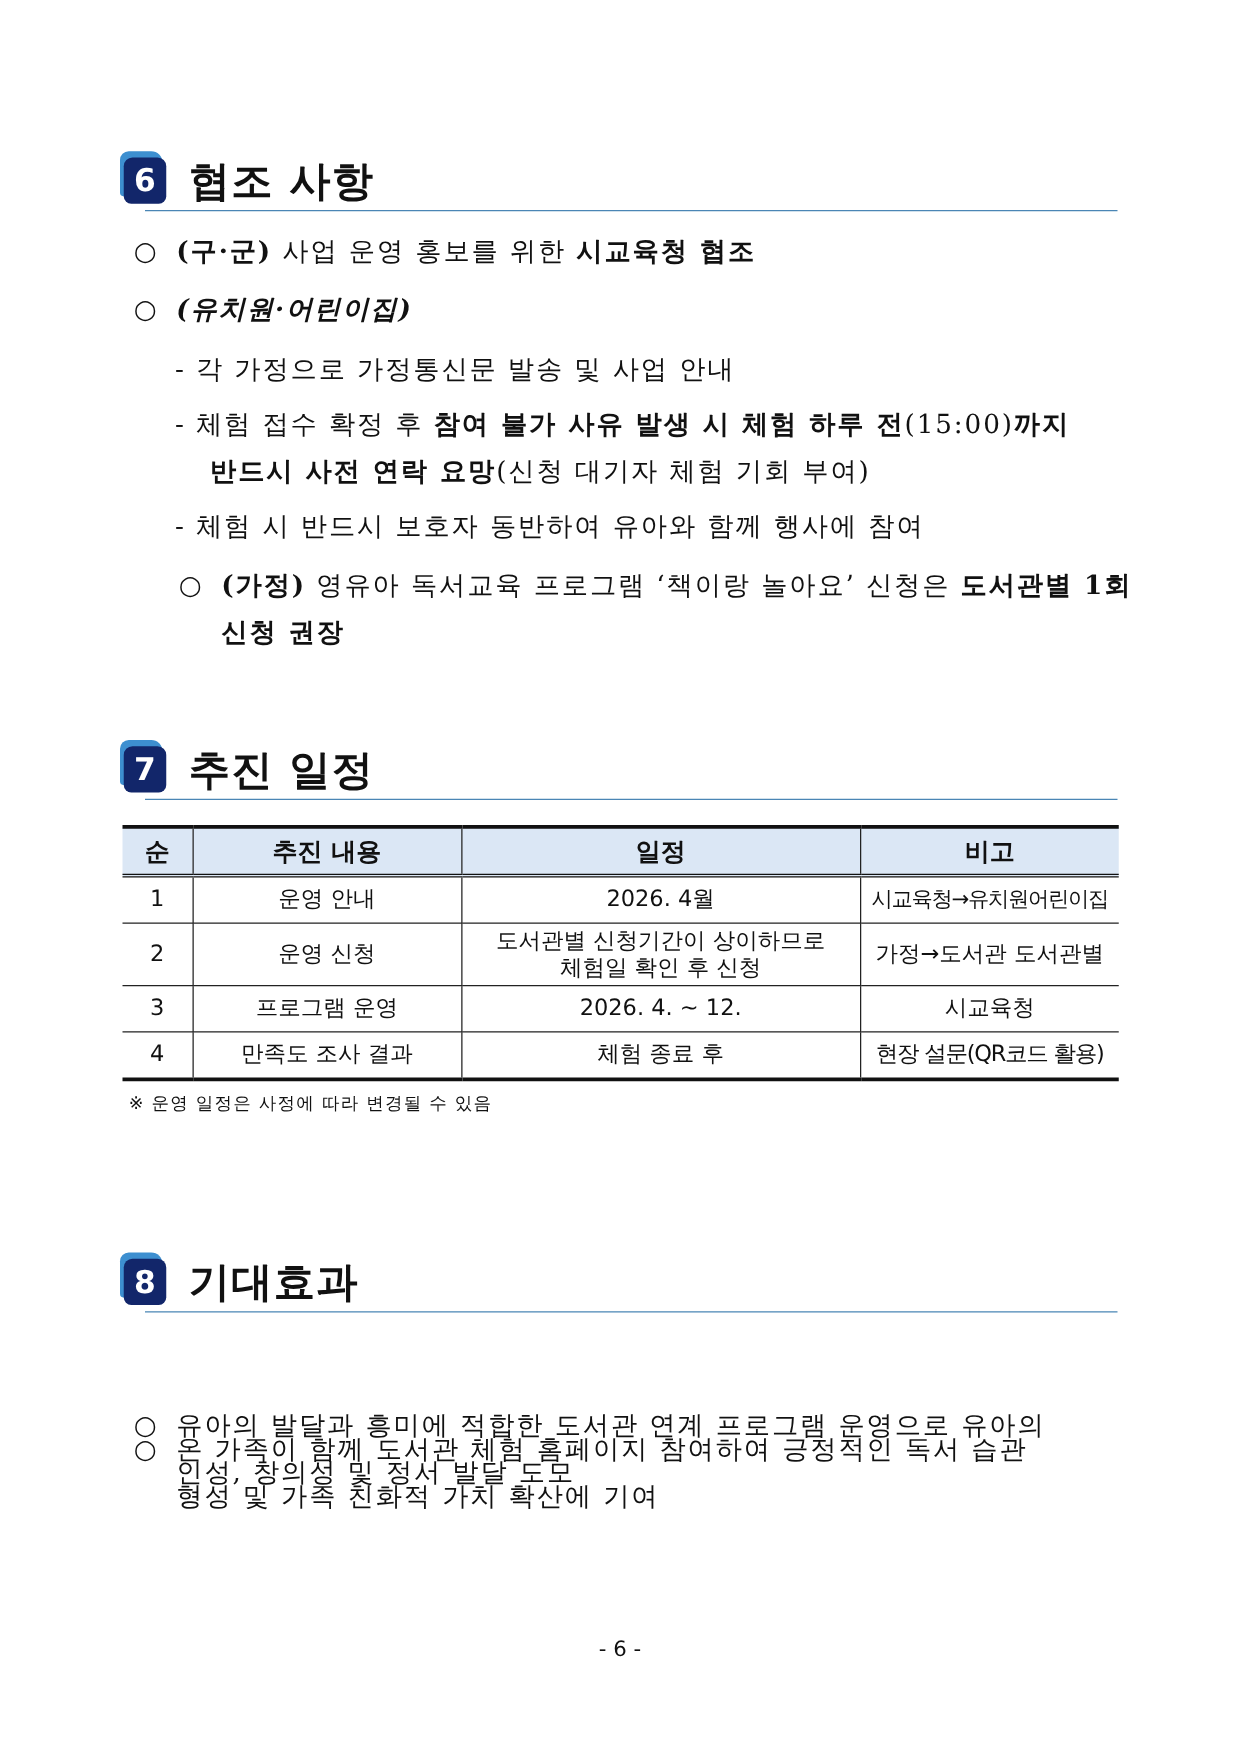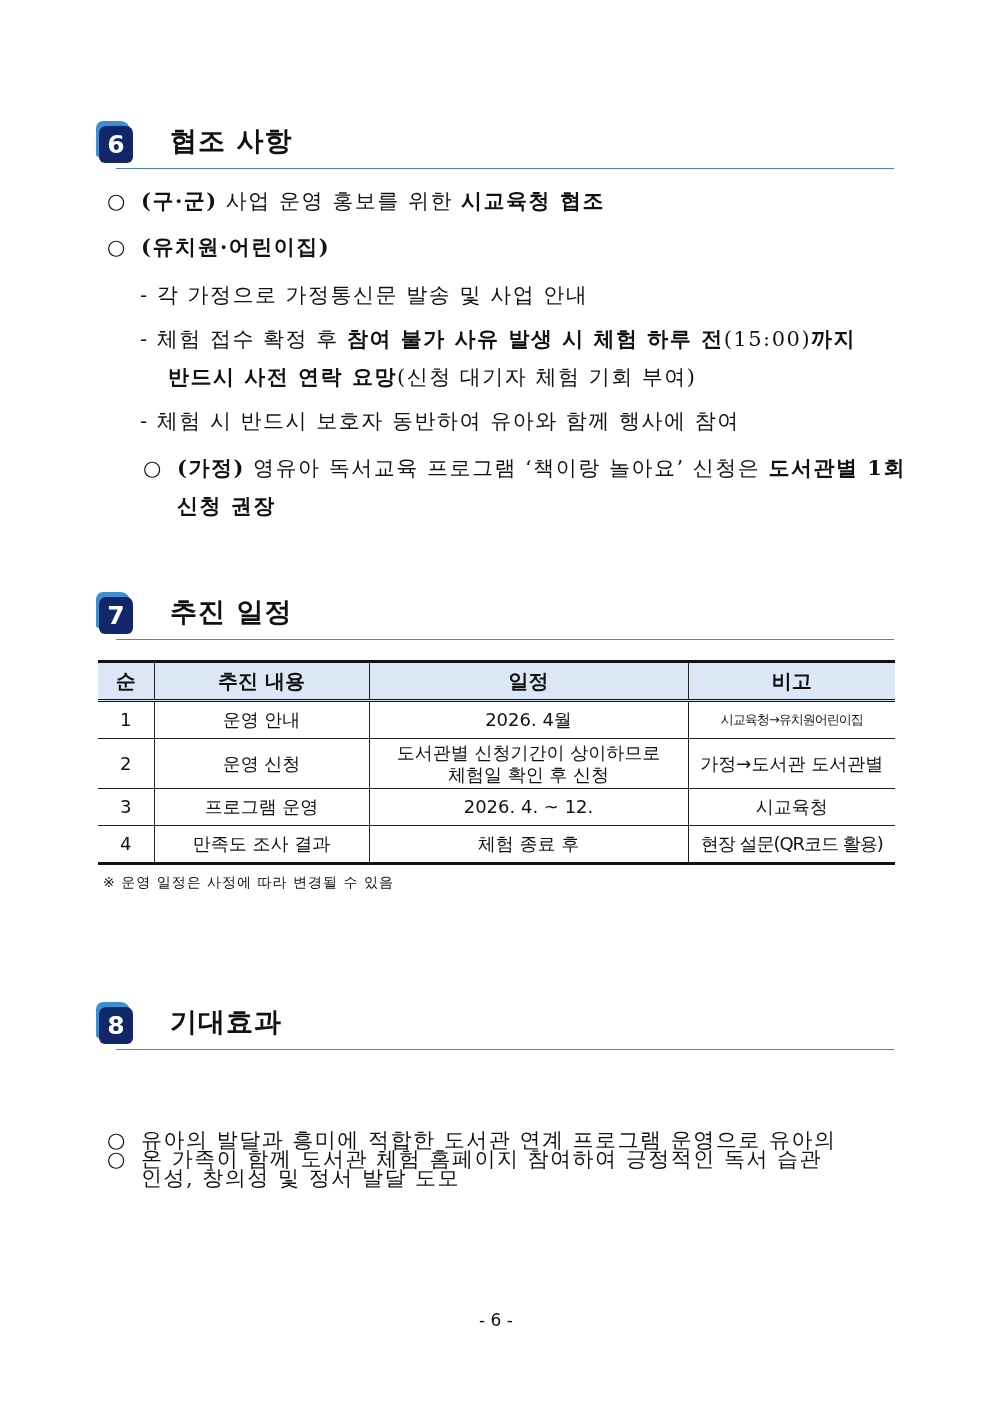--- a/index.html
+++ b/index.html
@@ -18,22 +18,22 @@
       position: absolute; left: 0; top: 0; width: 34px; height: 36px;
       background: #3d8fd0; border-radius: 7px 9px 3px 3px;
     }
     .badge .front {
       position: absolute; left: 3px; top: 5px; width: 34px; height: 37px;
       background: #12266a; border-radius: 7px 7px 6px 6px;
       color: #fff; font-family: "DejaVu Sans", sans-serif; font-weight: bold;
       font-size: 25px; line-height: 38px; text-align: center;
     }
     .section-title {
-      position: absolute; left: 76px; top: 6px;
-      font-family: "DejaVu Sans", sans-serif; font-weight: bold; font-size: 27px;
+      position: absolute; left: 57px; top: 6px;
+      font-family: "DejaVu Sans", sans-serif; font-weight: bold; font-size: 33px;
       letter-spacing: 1px;
     }
     .section-rule {
       position: absolute; left: 22px; right: 0; bottom: 2px; height: 1px;
       background: #4a86b5;
     }
     .para {
       position: absolute; left: 107px; width: 790px;
       font-size: 21px; line-height: 38px; letter-spacing: 1.5px;
       text-align: justify;
@@ -78,21 +78,21 @@
     <div class="back"></div>
     <div class="front">6</div>
   </div>
   <div class="section-title">협조 사항</div>
   <div class="section-rule"></div>
 </div>
 
 <div class="para" style="top:182px;">
   <span class="bullet">○</span><b>(구·군)</b><span> 사업 운영 홍보를 위한 </span><b>시교육청 협조</b>
 </div>
-<div class="para" style="top:228px;">
+<div class="para" style="top:228px;font-style:italic;">
   <span class="bullet">○</span><b>(유치원·어린이집)</b>
 </div>
 <div class="para sub" style="top:276px;">
   <span>- 각 가정으로 가정통신문 발송 및 사업 안내</span>
 </div>
 <div class="para sub" style="top:320px;">
   <span>- 체험 접수 확정 후 </span><b>참여 불가 사유 발생 시 체험 하루 전</b><span>(15:00)</span><b>까지</b><br>
   <span class="indent"></span><b>반드시 사전 연락 요망</b><span>(신청 대기자 체험 기회 부여)</span>
 </div>
 <div class="para sub" style="top:402px;">
@@ -125,21 +125,21 @@
       <th>추진 내용</th>
       <th>일정</th>
       <th>비고</th>
     </tr>
   </thead>
   <tbody>
     <tr>
       <td>1</td>
       <td>운영 안내</td>
       <td>2026. 4월</td>
-      <td style="font-size:13px;letter-spacing:-1px;">시교육청→유치원어린이집</td>
+      <td style="font-size:17px;letter-spacing:-1px;">시교육청→유치원어린이집</td>
     </tr>
     <tr style="height:50px;">
       <td>2</td>
       <td>운영 신청</td>
       <td>
         <div>도서관별 신청기간이 상이하므로</div>
         <div>체험일 확인 후 신청</div>
       </td>
       <td>가정→도서관 도서관별</td>
     </tr>
@@ -168,16 +168,16 @@
   <div class="section-title">기대효과</div>
   <div class="section-rule"></div>
 </div>
 
 <div class="para" style="top:1121px;">
   <span class="bullet">○</span><span>유아의 발달과 흥미에 적합한 도서관 연계 프로그램 운영으로 유아의</span><br>
   <span class="indent"></span><span>인성, 창의성 및 정서 발달 도모</span>
 </div>
 <div class="para" style="top:1140px;">
   <span class="bullet">○</span><span>온 가족이 함께 도서관 체험 홈페이지 참여하여 긍정적인 독서 습관</span><br>
-  <span class="indent"></span>
+  <span class="indent"></span><span>형성 및 가족 친화적 가치 확산에 기여</span>
 </div>
 
 <div class="page-num">- 6 -</div>
 
 </body></html>

